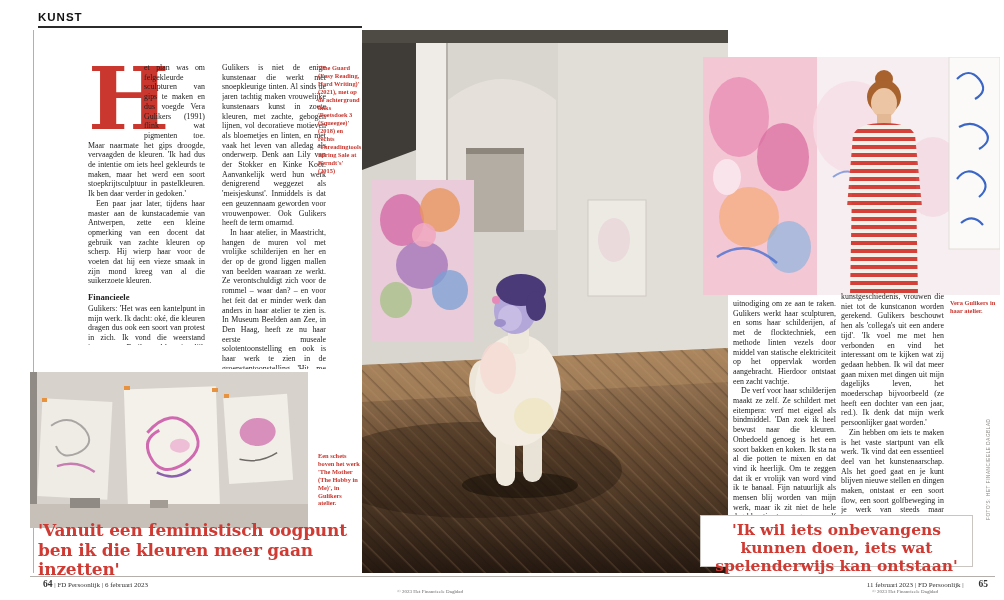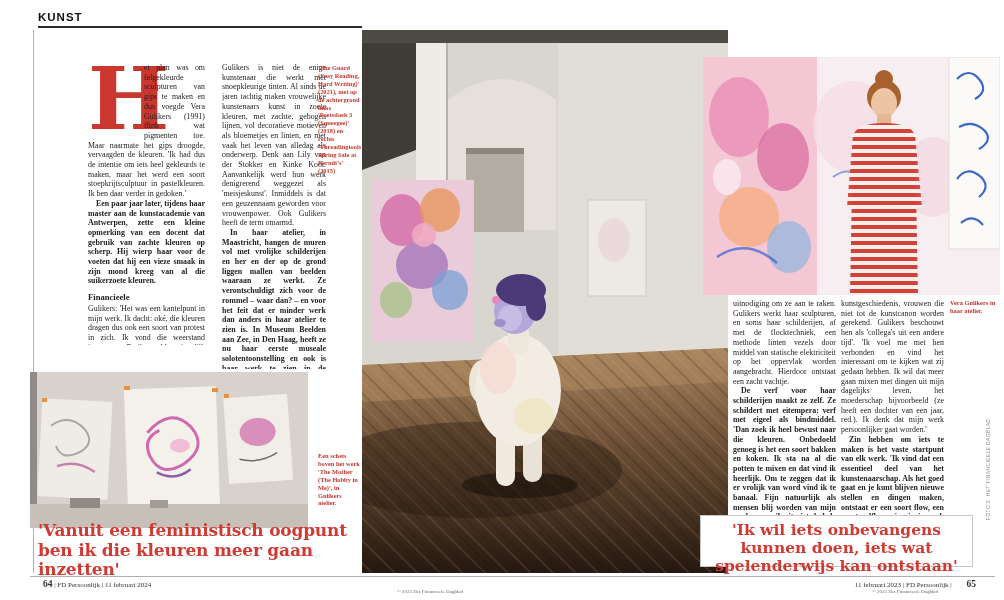--- a/index.html
+++ b/index.html
@@ -6,21 +6,21 @@
   #spread{position:relative;width:1004px;height:600px;background:#ffffff;overflow:hidden;
           font-family:"Liberation Serif",serif;color:#1c1c1c;border-radius:28px;}
   .abs{position:absolute;}
   
   .kicker{font-family:"Liberation Sans",sans-serif;font-weight:bold;font-size:11.5px;letter-spacing:1px;color:#111;}
   .rule{background:#2b2b2b;}
   .thinrule{background:#b3b0ab;}
   
   .bodycol{font-size:7.9px;line-height:9.7px;text-align:justify;color:#222;overflow:hidden;}
   .bodycol p{margin:0;}
-  .bodycol p.ind{text-indent:8px;font-weight:bold;}
+  .bodycol p.ind{text-indent:8px;}
   .dropcap{float:left;font-family:"DejaVu Serif",serif;font-weight:bold;color:#c9372f;
            font-size:86px;line-height:68px;height:70px;width:52px;margin:2px 4px 0 0;}
   .subhead{font-weight:bold;font-size:8.6px;margin:7px 0 1px 0;text-align:left;}
   
   .cap{color:#c9372f;font-weight:bold;font-size:6.4px;line-height:7.9px;text-align:left;}
   
   .quote{font-family:"DejaVu Serif",serif;font-weight:bold;color:#cf3a33;font-size:17px;line-height:19.5px;letter-spacing:-0.2px;}
   .quotebox{background:#fff;border:1px solid #c9c5c0;box-sizing:border-box;text-align:center;
             font-family:"DejaVu Serif",serif;font-weight:bold;color:#cf3a33;font-size:15.5px;line-height:18px;padding-top:5px;}
   
@@ -192,35 +192,35 @@
     </svg>
   </div>
 
   <div class="abs cap" style="left:950px;top:299px;width:48px;">Vera Gulikers in haar atelier.</div>
 
   <div class="abs bodycol" style="left:733px;top:299px;width:103px;height:226px;">
     <p>uitnodiging om ze aan te raken. Gulikers werkt haar sculpturen, en soms haar schilderijen, af met de flocktechniek, een methode linten vezels door middel van statische elektriciteit op het oppervlak worden aangebracht. Hierdoor ontstaat een zacht vachtje.</p>
     <p class="ind">De verf voor haar schilderijen maakt ze zelf. Ze schildert met eitempera: verf met eigeel als bindmiddel. 'Dan zoek ik heel bewust naar die kleuren. Onbedoeld genoeg is het een soort bakken en koken. Ik sta na al die potten te mixen en dat vind ik heerlijk. Om te zeggen dat ik er vrolijk van word vind ik te banaal. Fijn natuurlijk als mensen blij worden van mijn werk, maar ik zit niet de hele dag kleurtjes te mengen om zelf vrolijk te worden.'</p>
 
   </div>
-  <div class="abs bodycol" style="left:841px;top:299px;width:103px;height:226px;">
+  <div class="abs bodycol" style="left:841px;top:292px;width:103px;height:226px;">
     <p>kunstgeschiedenis, vrouwen die niet tot de kunstcanon worden gerekend. Gulikers beschouwt hen als 'collega's uit een andere tijd'. 'Ik voel me met hen verbonden en vind het interessant om te kijken wat zij gedaan hebben. Ik wil dat meer gaan mixen met dingen uit mijn dagelijks leven, het moederschap bijvoorbeeld (ze heeft een dochter van een jaar, red.). Ik denk dat mijn werk persoonlijker gaat worden.'</p>
     <p class="ind">Zin hebben om iets te maken is het vaste startpunt van elk werk. 'Ik vind dat een essentieel deel van het kunstenaarschap. Als het goed gaat en je kunt blijven nieuwe stellen en dingen maken, ontstaat er een soort flow, een soort golfbeweging in je werk van steeds maar doorgaan naar het volgende. Terwijl ik het juist belangrijk vind om er ademruimtes tussen te</p>
   </div>
 
   <div class="abs credit" style="left:986px;top:360px;height:160px;">FOTO'S: HET FINANCIEELE DAGBLAD</div>
 
   <div class="abs quotebox" style="left:700px;top:515px;width:273px;height:52px;">'Ik wil iets onbevangens kunnen doen, iets wat spelenderwijs kan ontstaan'</div>
   <div class="abs quote" style="left:38px;top:521px;width:330px;">'Vanuit een feministisch oogpunt ben ik die kleuren meer gaan inzetten'</div>
 
   <div class="abs thinrule" style="left:30px;top:576px;width:965px;height:1px;"></div>
   <div class="abs foot" style="left:30px;top:579px;">
     <b>64</b>
-    <span>| FD Persoonlijk | 11 februari 2024</span>
+    <span>| FD Persoonlijk | 6 februari 2023</span>
   </div>
   <div class="abs copyright" style="left:430px;top:589px;transform:translateX(-50%);">© 2023 Het Financieele Dagblad</div>
-  <div class="abs foot" style="right:28px;top:579px;text-align:center;">
+  <div class="abs foot" style="right:16px;top:579px;text-align:center;">
     <span>11 februari 2023 | FD Persoonlijk |</span>
     <b>65</b>
   </div>
   <div class="abs copyright" style="left:905px;top:589px;transform:translateX(-50%);">© 2023 Het Financieele Dagblad</div>
 
 </div>
 
 </body></html>

